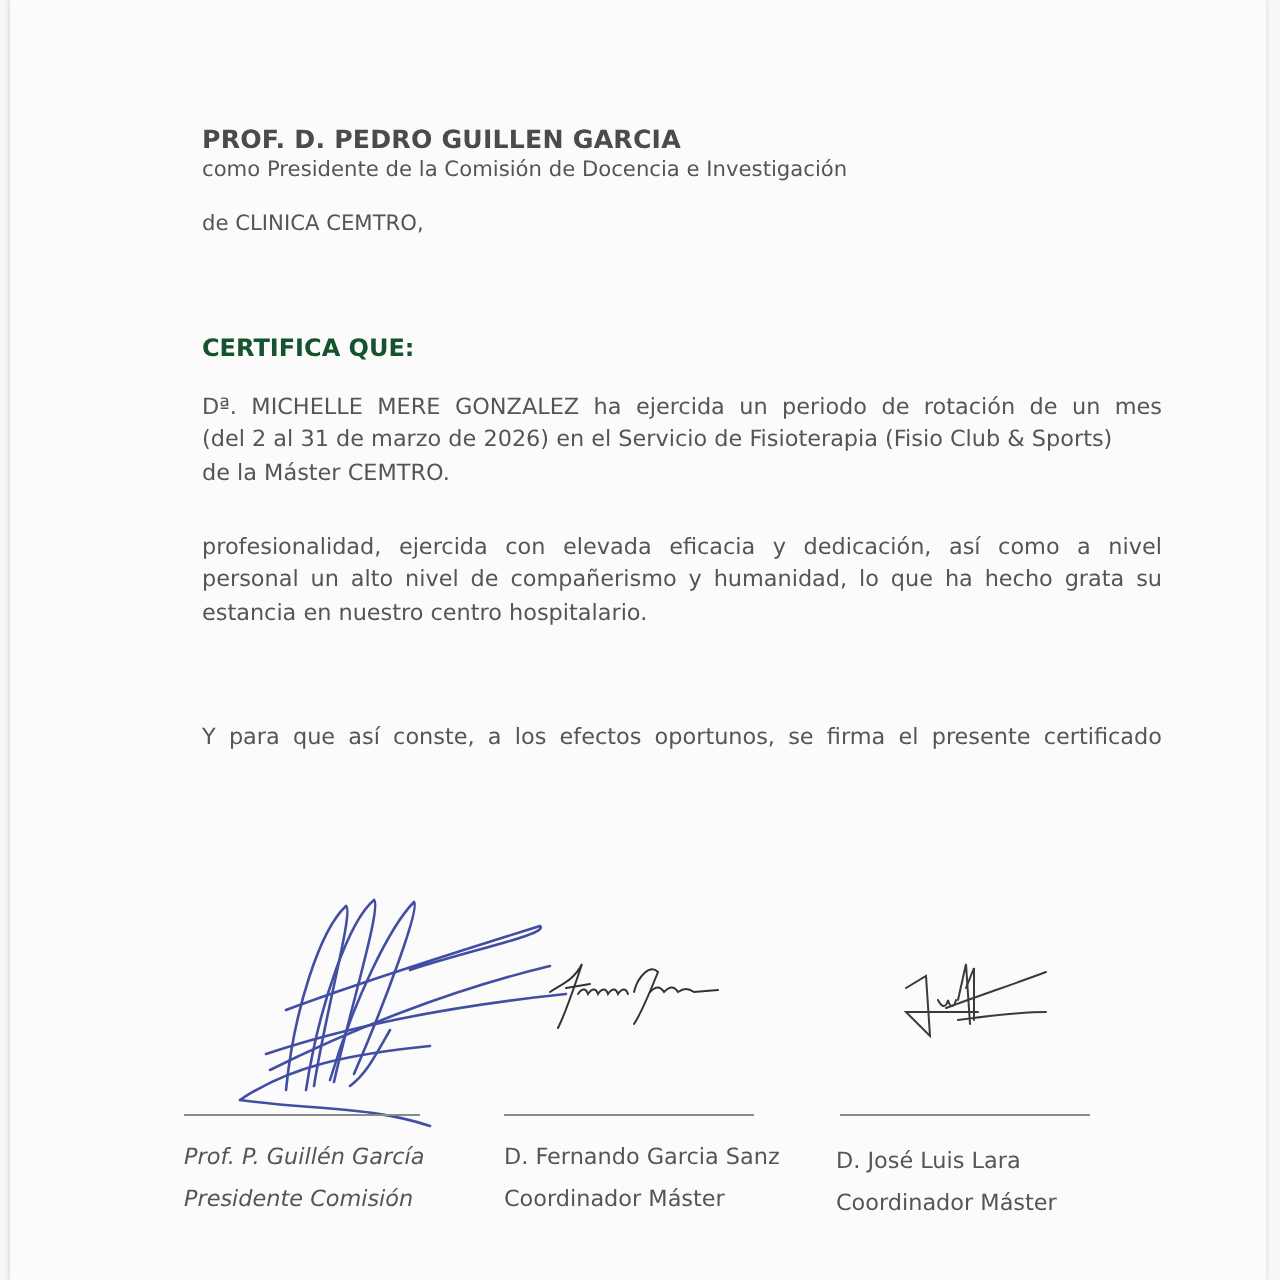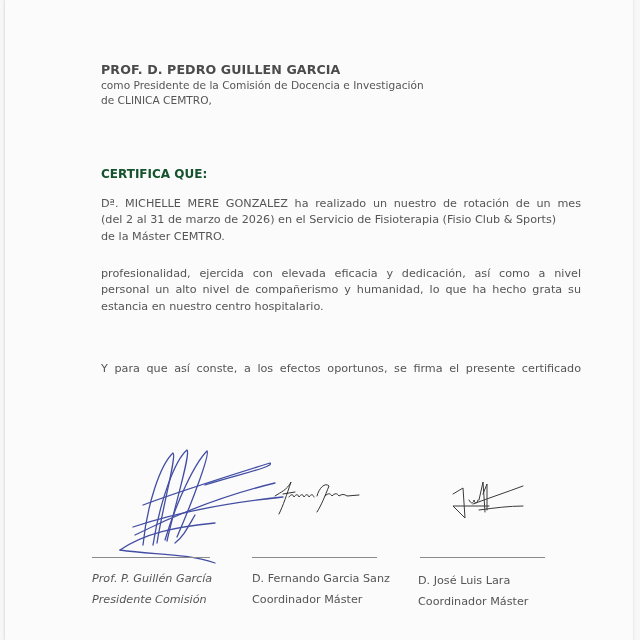--- a/index.html
+++ b/index.html
@@ -26,26 +26,26 @@
   .siglabel { font-size:11.2px; line-height:21px; color:#555; white-space:nowrap; }
   svg.sig { position:absolute; overflow:visible; }
 </style>
 </head>
 <body>
 
 <div class="page">
 
   <div class="abs hdr-name">PROF. D. PEDRO GUILLEN GARCIA</div>
   <div class="abs hdr-line" style="top:79px;">como Presidente de la Comisión de Docencia e Investigación</div>
-  <div class="abs hdr-line" style="top:94px;text-align:center;">de CLINICA CEMTRO,</div>
+  <div class="abs hdr-line" style="top:106px;text-align:center;">de CLINICA CEMTRO,</div>
 
   <div class="abs title">CERTIFICA QUE:</div>
 
   <div class="abs para" style="top:196px;">
-    <span class="ln justify">Dª. MICHELLE MERE GONZALEZ ha realizado un nuestro de rotación de un mes</span>
+    <span class="ln justify">Dª. MICHELLE MERE GONZALEZ ha ejercida un periodo de rotación de un mes</span>
     <span class="ln">(del 2 al 31 de marzo de 2026) en el Servicio de Fisioterapia (Fisio Club &amp; Sports)</span>
     <span class="ln">de la Máster CEMTRO.</span>
   </div>
 
   <div class="abs para" style="top:266px;">
     <span class="ln justify">profesionalidad, ejercida con elevada eficacia y dedicación, así como a nivel</span>
     <span class="ln justify">personal un alto nivel de compañerismo y humanidad, lo que ha hecho grata su</span>
     <span class="ln">estancia en nuestro centro hospitalario.</span>
   </div>
 

